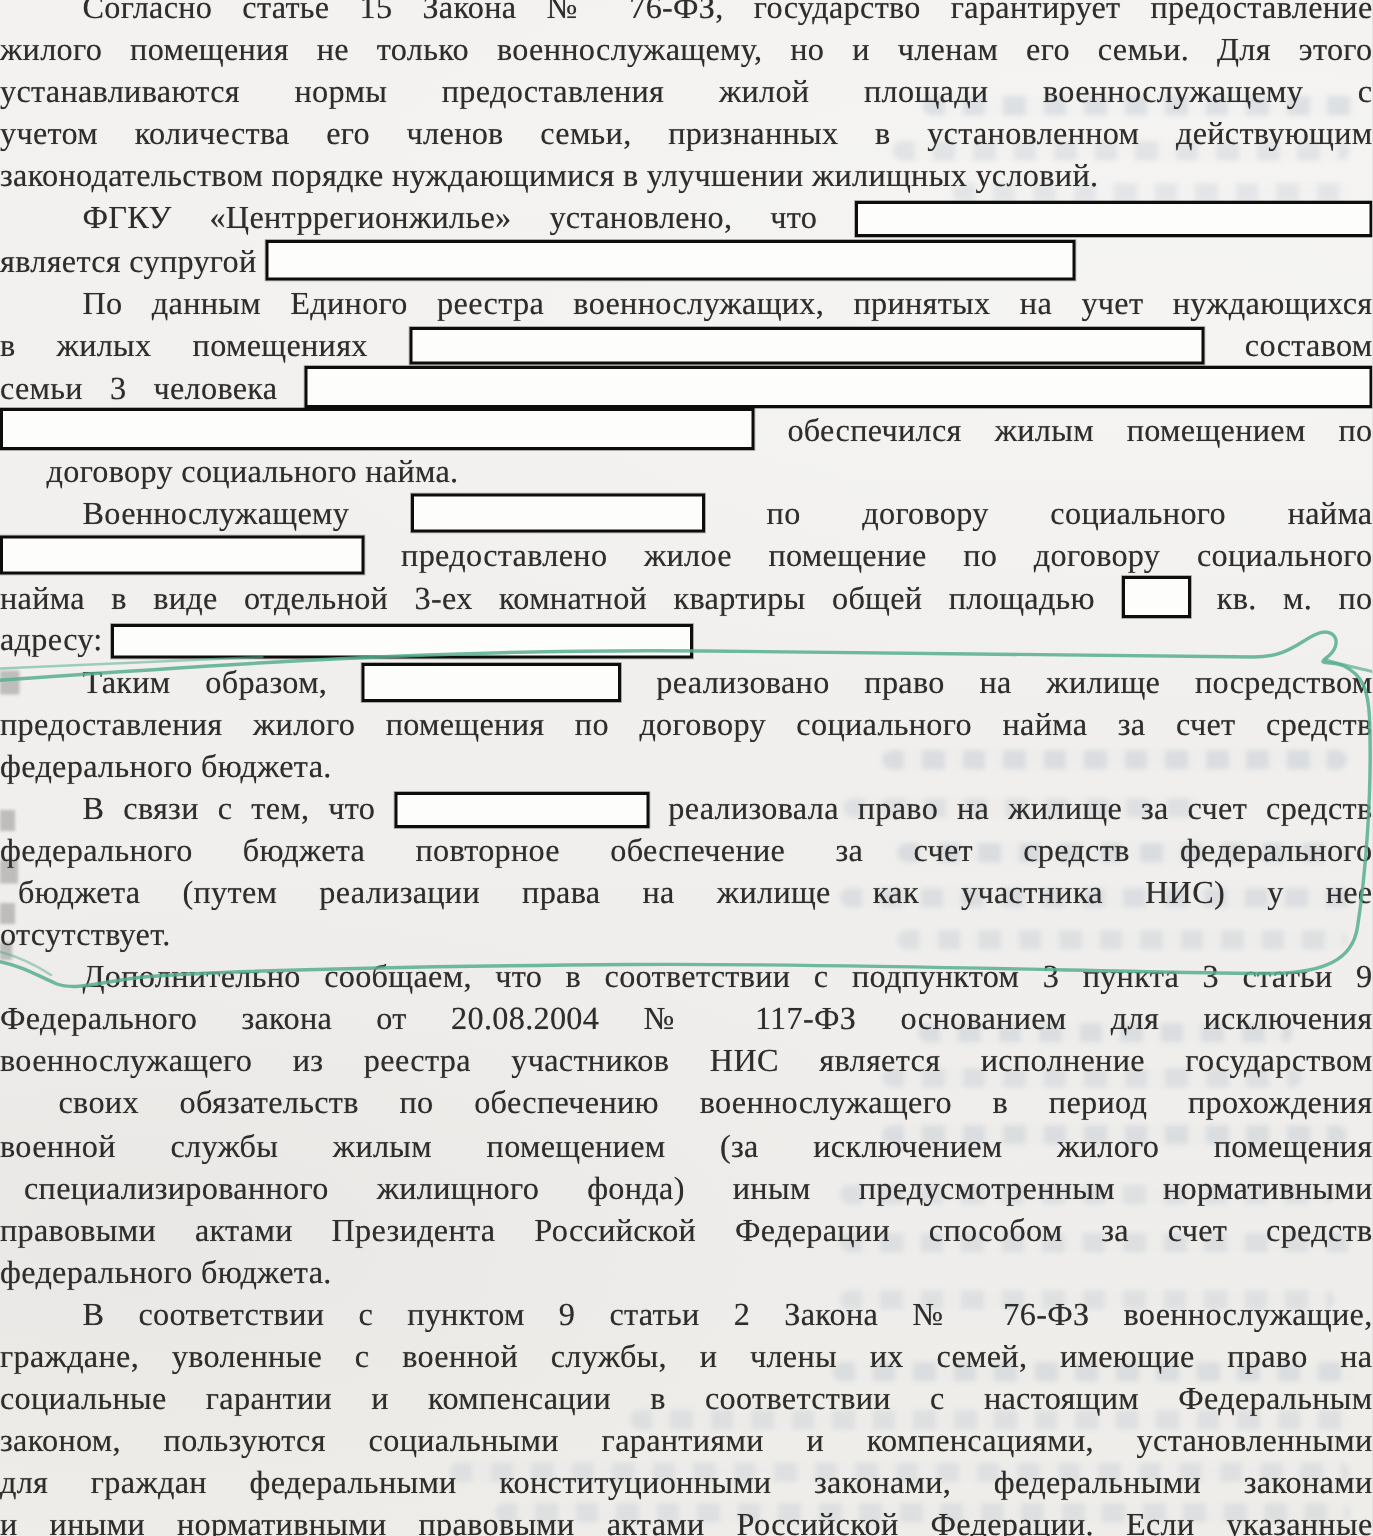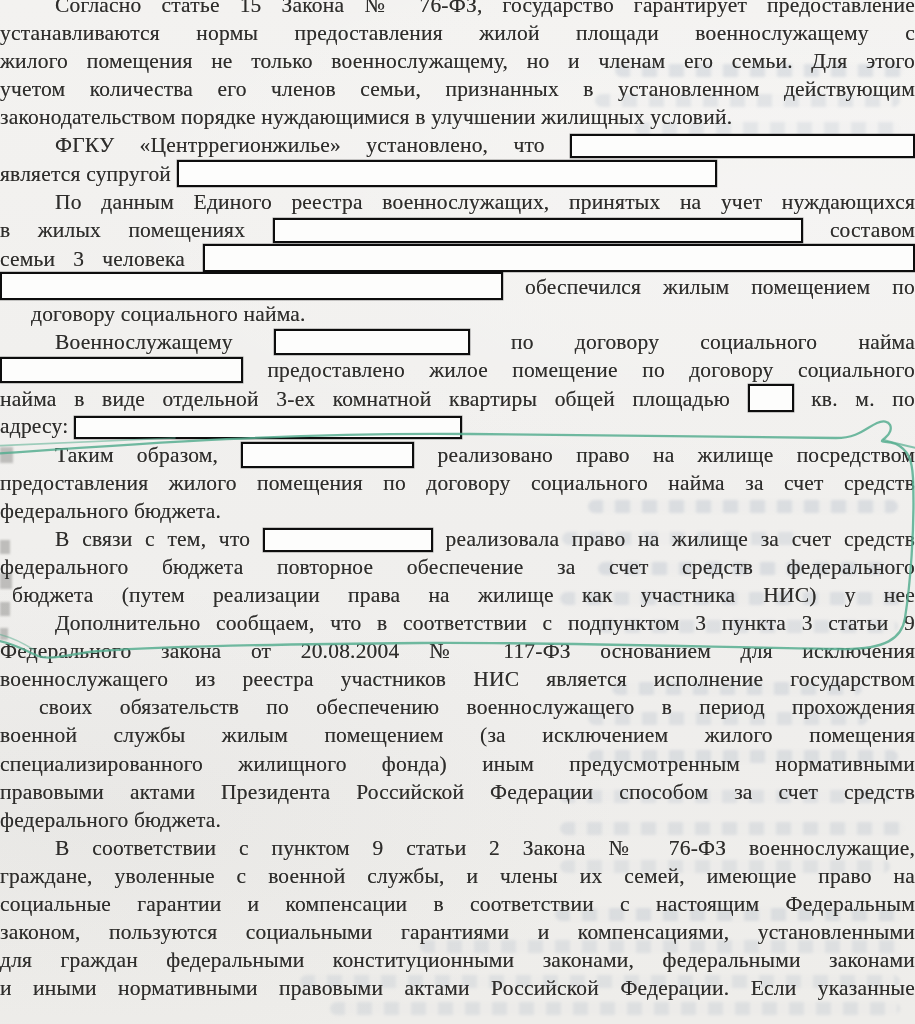--- a/index.html
+++ b/index.html
@@ -72,47 +72,48 @@
   </div>
 
   <div class="edge-mark" style="top:447px;width:13px;height:16px;"></div>
   <div class="edge-mark" style="top:540px;width:10px;height:14px;"></div>
   <div class="edge-mark" style="top:573px;width:12px;height:16px;"></div>
   <div class="edge-mark" style="top:602px;width:10px;height:14px;"></div>
   <div class="edge-mark" style="top:628px;width:8px;height:12px;"></div>
 
   <div class="textflow" id="textflow">
       <div class="line indent" style="color: rgb(46, 45, 43);"><span>Согласно статье 15 Закона № 76-ФЗ, государство гарантирует предоставление</span></div>
+      <div class="line" style="color: rgb(46, 45, 43);"><span>жилого помещения не только военнослужащему, но и членам его семьи. Для этого</span></div>
       <div class="line" style="color: rgb(46, 45, 43);"><span>устанавливаются нормы предоставления жилой площади военнослужащему с</span></div>
-      <div class="line" style="color: rgb(46, 45, 43);"><span>жилого помещения не только военнослужащему, но и членам его семьи. Для этого</span></div>
       <div class="line" style="color: rgb(46, 45, 43);"><span>учетом количества его членов семьи, признанных в установленном действующим</span></div>
       <div class="line left" style="color: rgb(46, 45, 43);"><span>законодательством порядке нуждающимися в улучшении жилищных условий.</span></div>
       <div class="line indent" style="color: rgb(46, 45, 43);"><span>ФГКУ «Центррегионжилье» установлено, что</span> <span class="redaction" style="width: 345px; height: 24px; background: rgb(253, 253, 252); border-color: rgb(13, 13, 13);"></span></div>
       <div class="line left" style="color: rgb(46, 45, 43);"><span>является супругой</span> <span class="redaction" style="width: 540px; height: 27px; background: rgb(253, 253, 252); border-color: rgb(13, 13, 13);"></span></div>
       <div class="line indent" style="color: rgb(46, 45, 43);"><span>По данным Единого реестра военнослужащих, принятых на учет нуждающихся</span></div>
       <div class="line" style="color: rgb(46, 45, 43);"><span>в жилых помещениях</span> <span class="redaction" style="width: 530px; height: 25px; background: rgb(253, 253, 252); border-color: rgb(13, 13, 13);"></span> <span>составом</span></div>
       <div class="line" style="color: rgb(46, 45, 43);"><span>семьи 3 человека</span> <span class="redaction" style="width: 712px; height: 28px; background: rgb(253, 253, 252); border-color: rgb(13, 13, 13);"></span></div>
       <div class="line" style="color: rgb(46, 45, 43);"><span class="redaction" style="width: 503px; height: 28px; background: rgb(253, 253, 252); border-color: rgb(13, 13, 13);"></span> <span>обеспечился жилым помещением по</span></div>
       <div class="line left" style="color: rgb(46, 45, 43); padding-left: 31px;"><span>договору социального найма.</span></div>
       <div class="line indent" style="color: rgb(46, 45, 43);"><span>Военнослужащему</span> <span class="redaction" style="width: 196px; height: 26px; background: rgb(253, 253, 252); border-color: rgb(13, 13, 13);"></span> <span>по договору социального найма</span></div>
       <div class="line" style="color: rgb(46, 45, 43);"><span class="redaction" style="width: 243px; height: 26px; background: rgb(253, 253, 252); border-color: rgb(13, 13, 13);"></span> <span>предоставлено жилое помещение по договору социального</span></div>
       <div class="line" style="color: rgb(46, 45, 43);"><span>найма в виде отдельной 3-ех комнатной квартиры общей площадью</span> <span class="redaction" style="width: 46px; height: 28px; background: rgb(253, 253, 252); border-color: rgb(13, 13, 13);"></span> <span>кв. м. по</span></div>
       <div class="line left" style="color: rgb(46, 45, 43);"><span>адресу:</span> <span class="redaction" style="width: 388px; height: 23px; background: rgb(253, 253, 252); border-color: rgb(13, 13, 13);"></span></div>
       <div class="line indent" style="color: rgb(46, 45, 43);"><span>Таким образом,</span> <span class="redaction" style="width: 173px; height: 26px; background: rgb(253, 253, 252); border-color: rgb(13, 13, 13);"></span> <span>реализовано право на жилище посредством</span></div>
       <div class="line" style="color: rgb(46, 45, 43);"><span>предоставления жилого помещения по договору социального найма за счет средств</span></div>
       <div class="line left" style="color: rgb(46, 45, 43);"><span>федерального бюджета.</span></div>
       <div class="line indent" style="color: rgb(46, 45, 43);"><span>В связи с тем, что</span> <span class="redaction" style="width: 170px; height: 24px; background: rgb(253, 253, 252); border-color: rgb(13, 13, 13);"></span> <span>реализовала право на жилище за счет средств</span></div>
       <div class="line" style="color: rgb(46, 45, 43);"><span>федерального бюджета повторное обеспечение за счет средств федерального</span></div>
       <div class="line" style="color: rgb(46, 45, 43); margin-left: 12px;"><span>бюджета (путем реализации права на жилище как участника НИС) у нее</span></div>
+      <div class="line left" style="color: rgb(46, 45, 43);"><span>отсутствует.</span></div>
       <div class="line indent" style="color: rgb(46, 45, 43);"><span>Дополнительно сообщаем, что в соответствии с подпунктом 3 пункта 3 статьи 9</span></div>
       <div class="line" style="color: rgb(46, 45, 43);"><span>Федерального закона от 20.08.2004 № 117-ФЗ основанием для исключения</span></div>
       <div class="line" style="color: rgb(46, 45, 43);"><span>военнослужащего из реестра участников НИС является исполнение государством</span></div>
       <div class="line" style="color: rgb(46, 45, 43); padding-left: 39px;"><span>своих обязательств по обеспечению военнослужащего в период прохождения</span></div>
       <div class="line" style="color: rgb(46, 45, 43);"><span>военной службы жилым помещением (за исключением жилого помещения</span></div>
-      <div class="line" style="color: rgb(46, 45, 43);"><span>специализированного жилищного фонда) иным предусмотренным нормативными</span></div>
+      <div class="line" style="color: rgb(46, 45, 43); padding-left: 16px;"><span>специализированного жилищного фонда) иным предусмотренным нормативными</span></div>
       <div class="line" style="color: rgb(46, 45, 43);"><span>правовыми актами Президента Российской Федерации способом за счет средств</span></div>
       <div class="line left" style="color: rgb(46, 45, 43);"><span>федерального бюджета.</span></div>
       <div class="line indent" style="color: rgb(46, 45, 43);"><span>В соответствии с пунктом 9 статьи 2 Закона № 76-ФЗ военнослужащие,</span></div>
       <div class="line" style="color: rgb(46, 45, 43);"><span>граждане, уволенные с военной службы, и члены их семей, имеющие право на</span></div>
       <div class="line" style="color: rgb(46, 45, 43);"><span>социальные гарантии и компенсации в соответствии с настоящим Федеральным</span></div>
       <div class="line" style="color: rgb(46, 45, 43);"><span>законом, пользуются социальными гарантиями и компенсациями, установленными</span></div>
       <div class="line" style="color: rgb(46, 45, 43);"><span>для граждан федеральными конституционными законами, федеральными законами</span></div>
       <div class="line" style="color: rgb(46, 45, 43);"><span>и иными нормативными правовыми актами Российской Федерации. Если указанные</span></div>
     </div>
 

